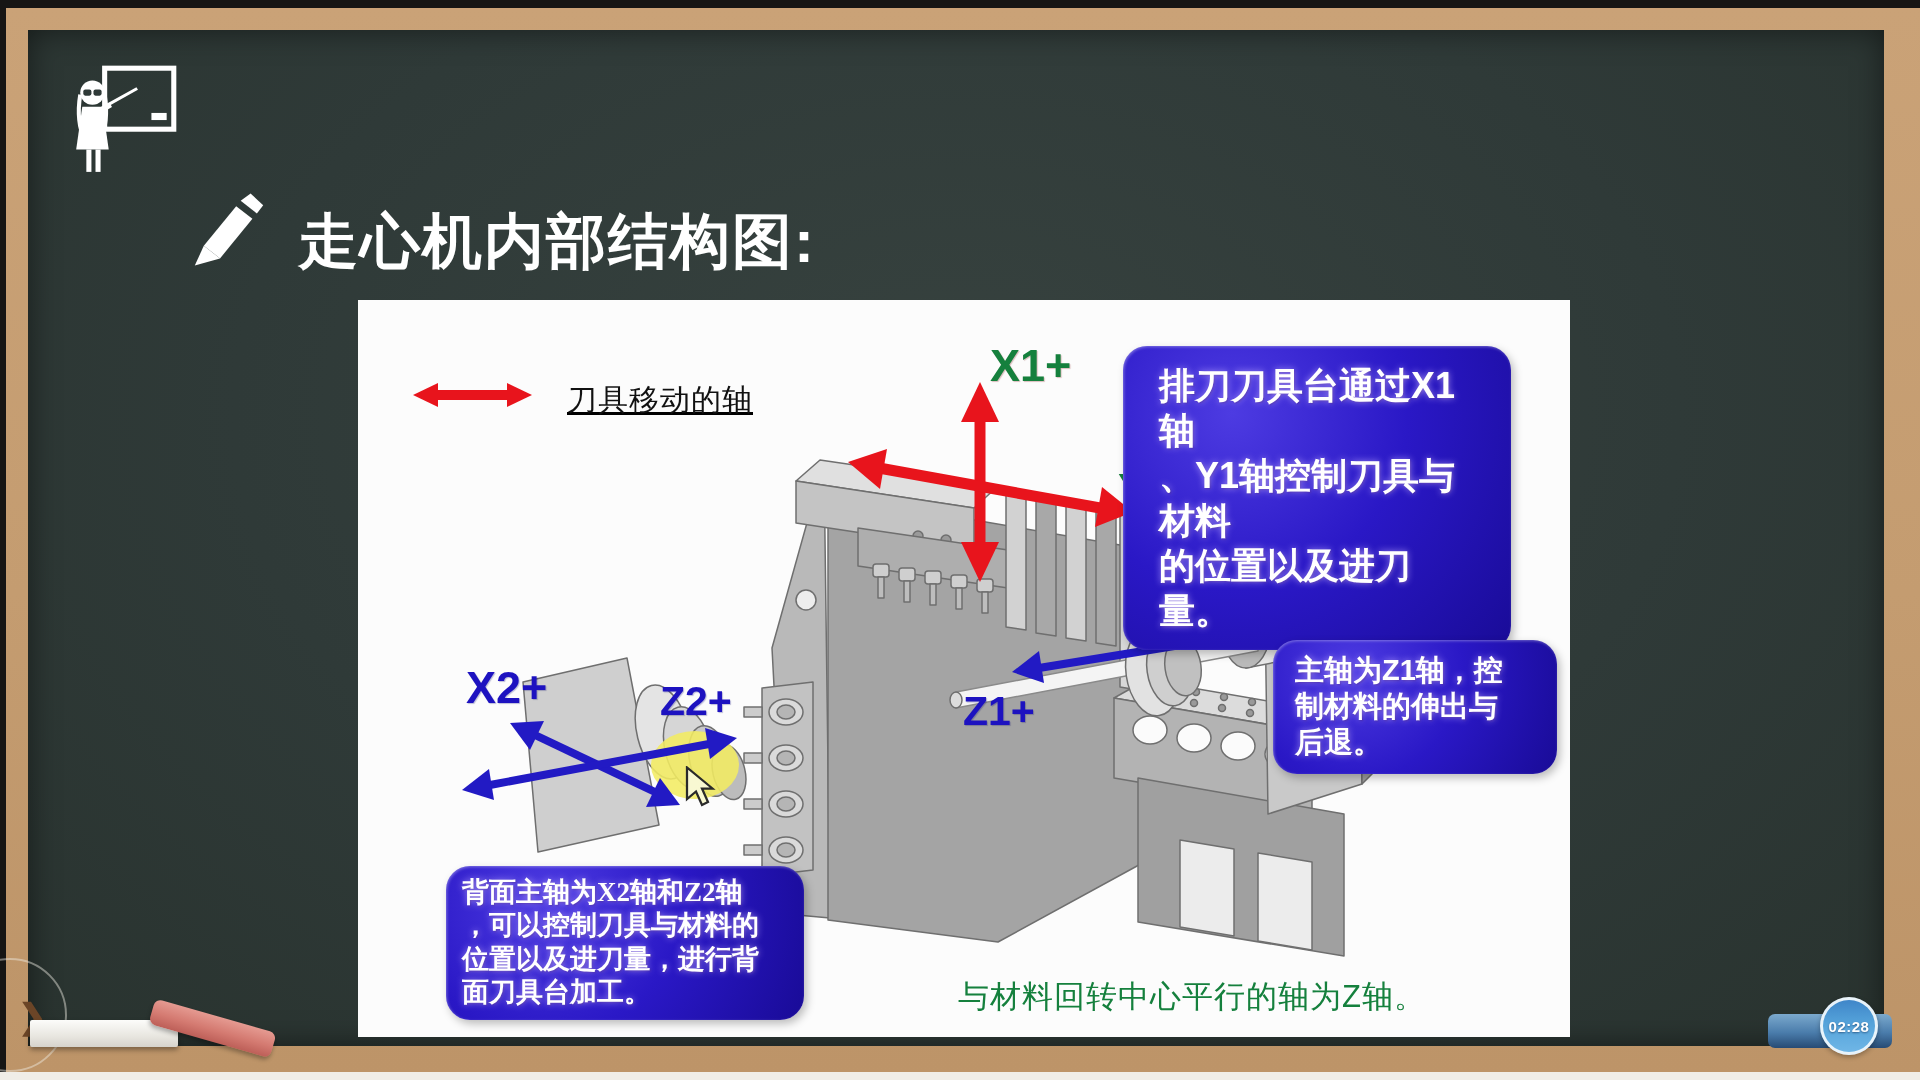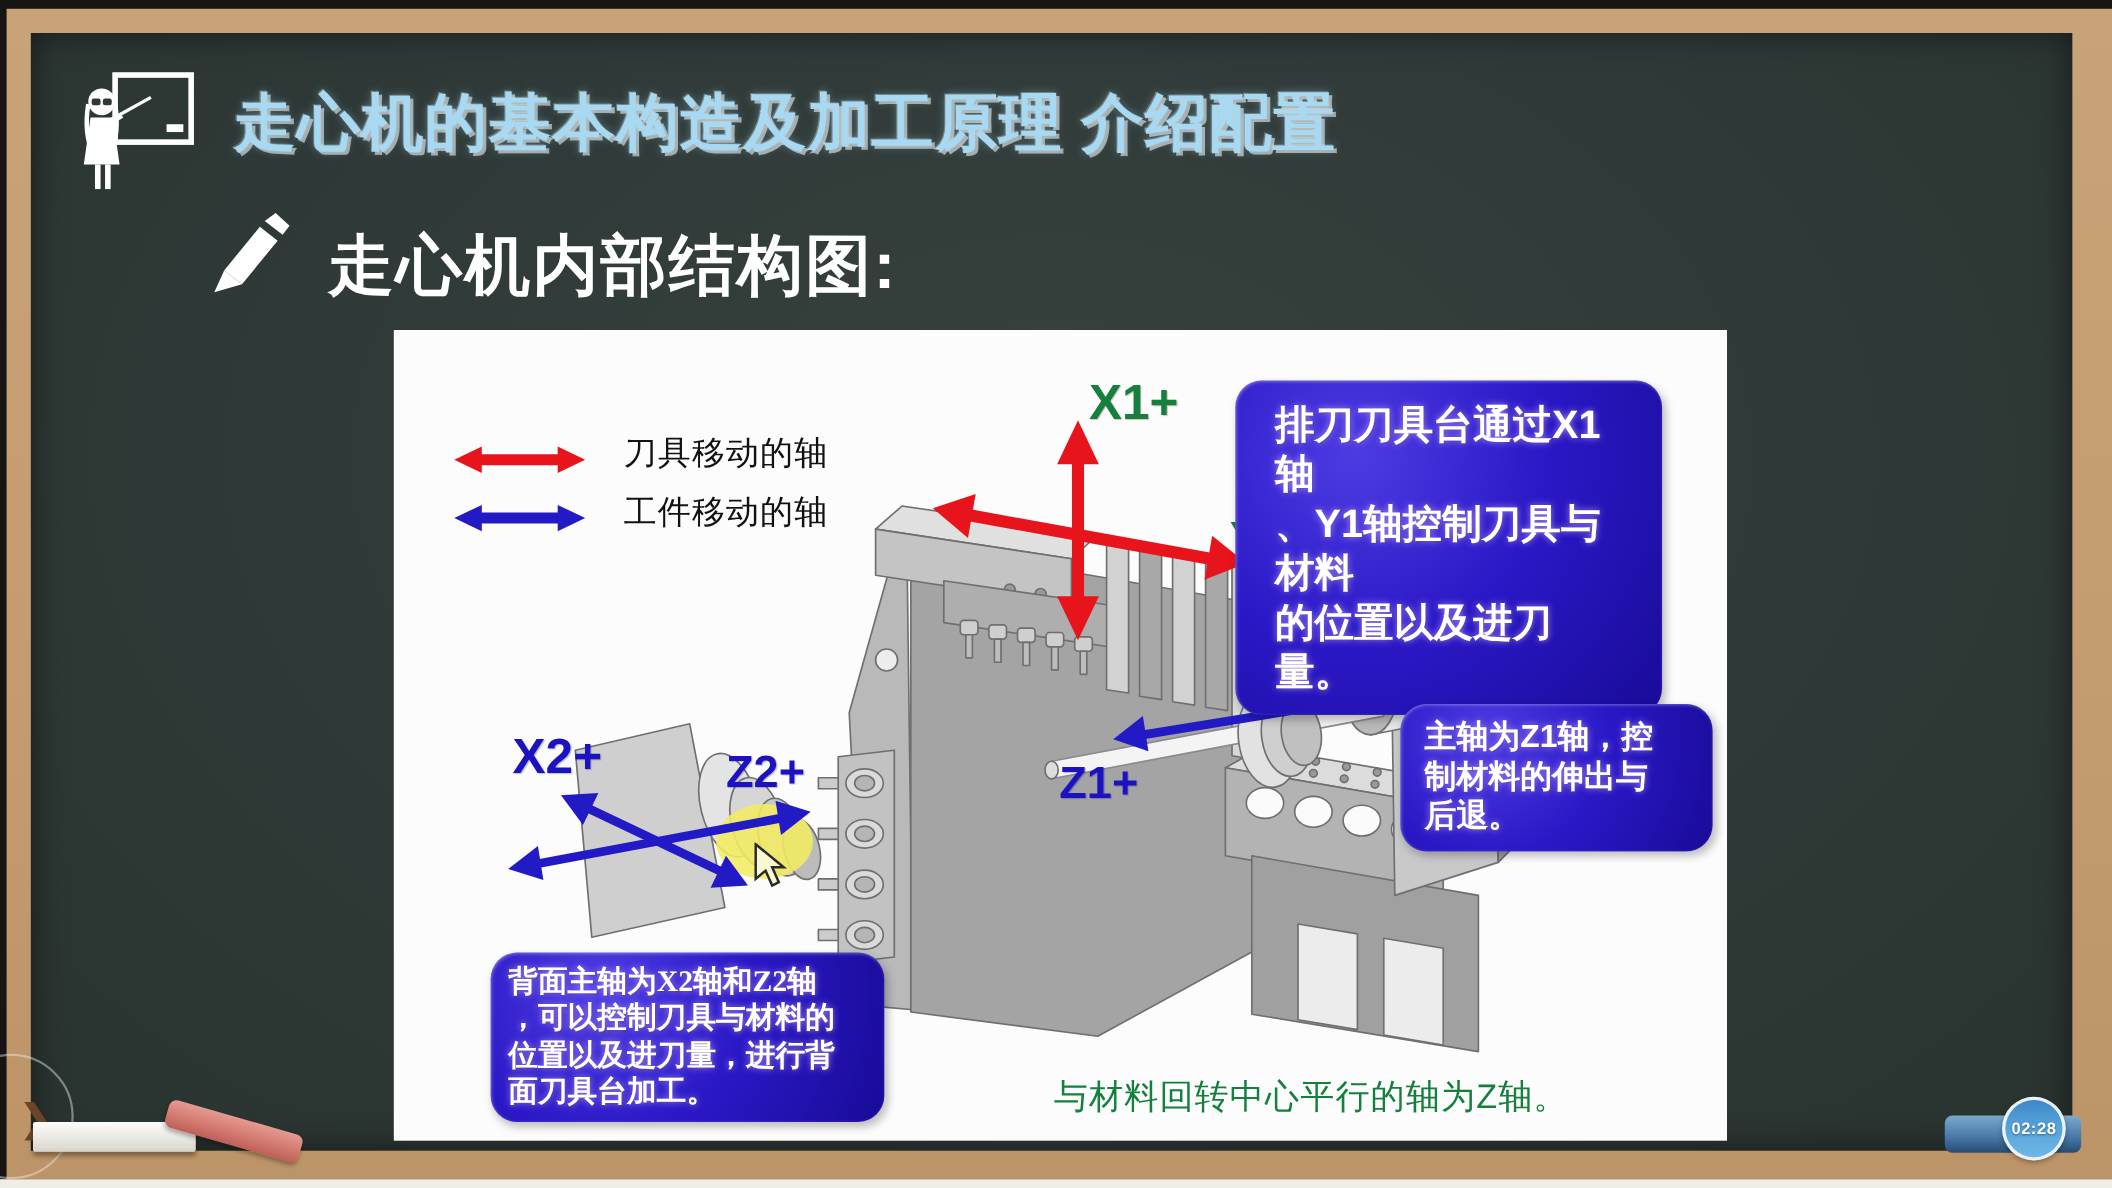--- a/index.html
+++ b/index.html
@@ -21,21 +21,21 @@
   .pencil-icon{position:absolute;left:184px;top:190px;}
   .section-title{position:absolute;left:298px;top:202px;font-size:60px;font-weight:900;
      color:#ffffff;letter-spacing:2px;white-space:nowrap;}
 
   
   .panel{position:absolute;left:358px;top:300px;width:1212px;height:737px;
          background:#fcfcfc;overflow:hidden;}
   .machine{position:absolute;left:0;top:0;pointer-events:none;}
 
   .legend{position:absolute;left:52px;top:80px;}
-  .legend-row{display:flex;align-items:flex-end;height:53px;}
+  .legend-row{display:flex;align-items:flex-start;height:53px;text-decoration:underline;}
   .legend-label{font-size:30px;color:#111;margin-left:32px;font-weight:500;letter-spacing:1px;}
 
   .axis-label{position:absolute;font-weight:800;white-space:nowrap;font-family:"Liberation Sans",sans-serif;}
   .axis-red{color:#15803d;text-shadow:1px 1px 1px rgba(120,0,0,.25);}
   .axis-blue{color:#1d12c0;text-shadow:1px 1px 1px rgba(0,0,110,.25);}
   .lab-x1{left:632px;top:40px;font-size:45px;}
   .lab-y1{left:760px;top:164px;font-size:45px;}
   .lab-z1{left:605px;top:388px;font-size:41px;}
   .lab-x2{left:108px;top:362px;font-size:45px;}
   .lab-z2{left:302px;top:378px;font-size:41px;}
@@ -89,21 +89,20 @@
     <path d="M10,38 C7,56 9,72 14,80" stroke="#fff" stroke-width="4" fill="none"></path>
     <path d="M34,38 C37,56 35,72 30,80" stroke="#fff" stroke-width="4" fill="none"></path>
     <circle cx="22" cy="36" r="12" fill="#fff"></circle>
     <rect x="13" y="33" width="8" height="6" rx="2" fill="#2f3a38"></rect>
     <rect x="23" y="33" width="8" height="6" rx="2" fill="#2f3a38"></rect>
     <line x1="26" y1="56" x2="40" y2="48" stroke="#fff" stroke-width="5"></line>
     <path d="M12,50 L32,50 L38,92 L6,92 Z" fill="#fff"></path>
     <rect x="16" y="92" width="5" height="22" fill="#fff"></rect>
     <rect x="25" y="92" width="5" height="22" fill="#fff"></rect>
   </svg>
-  <div class="page-title">走心机的基本构造及加工原理 介绍配置</div>
 
   <svg class="pencil-icon" width="90" height="90" viewBox="0 0 100 100">
     <polygon points="22,62 58,18 76,32 40,76" fill="#fff"></polygon>
     <polygon points="63,12 81,26 88,17 74,4" fill="#fff"></polygon>
     <polygon points="22,62 40,76 12,84" fill="#fff"></polygon>
   </svg>
   <div class="section-title">走心机内部结构图:</div>
 
   <div class="panel">
 
@@ -244,28 +243,20 @@
 
     <div class="legend">
       <div class="legend-row">
         <svg width="125" height="30" viewBox="0 0 125 30">
           <line x1="22" y1="15" x2="103" y2="15" stroke="#e8141c" stroke-width="10"></line>
           <polygon points="3,15 28,3 28,27" fill="#e8141c"></polygon>
           <polygon points="122,15 97,3 97,27" fill="#e8141c"></polygon>
         </svg>
         <span class="legend-label">刀具移动的轴</span>
       </div>
-      <div class="legend-row">
-        <svg width="125" height="30" viewBox="0 0 125 30">
-          <line x1="22" y1="15" x2="103" y2="15" stroke="#221ac4" stroke-width="10"></line>
-          <polygon points="3,15 28,3 28,27" fill="#221ac4"></polygon>
-          <polygon points="122,15 97,3 97,27" fill="#221ac4"></polygon>
-        </svg>
-        <span class="legend-label">工件移动的轴</span>
-      </div>
     </div>
 
     <div class="axis-label axis-red lab-x1">X1+</div>
     <div class="axis-label axis-red lab-y1">Y1+</div>
     <div class="axis-label axis-blue lab-z1">Z1+</div>
     <div class="axis-label axis-blue lab-x2">X2+</div>
     <div class="axis-label axis-blue lab-z2">Z2+</div>
 
     <div class="callout c1">排刀刀具台通过X1轴
 、Y1轴控制刀具与材料

